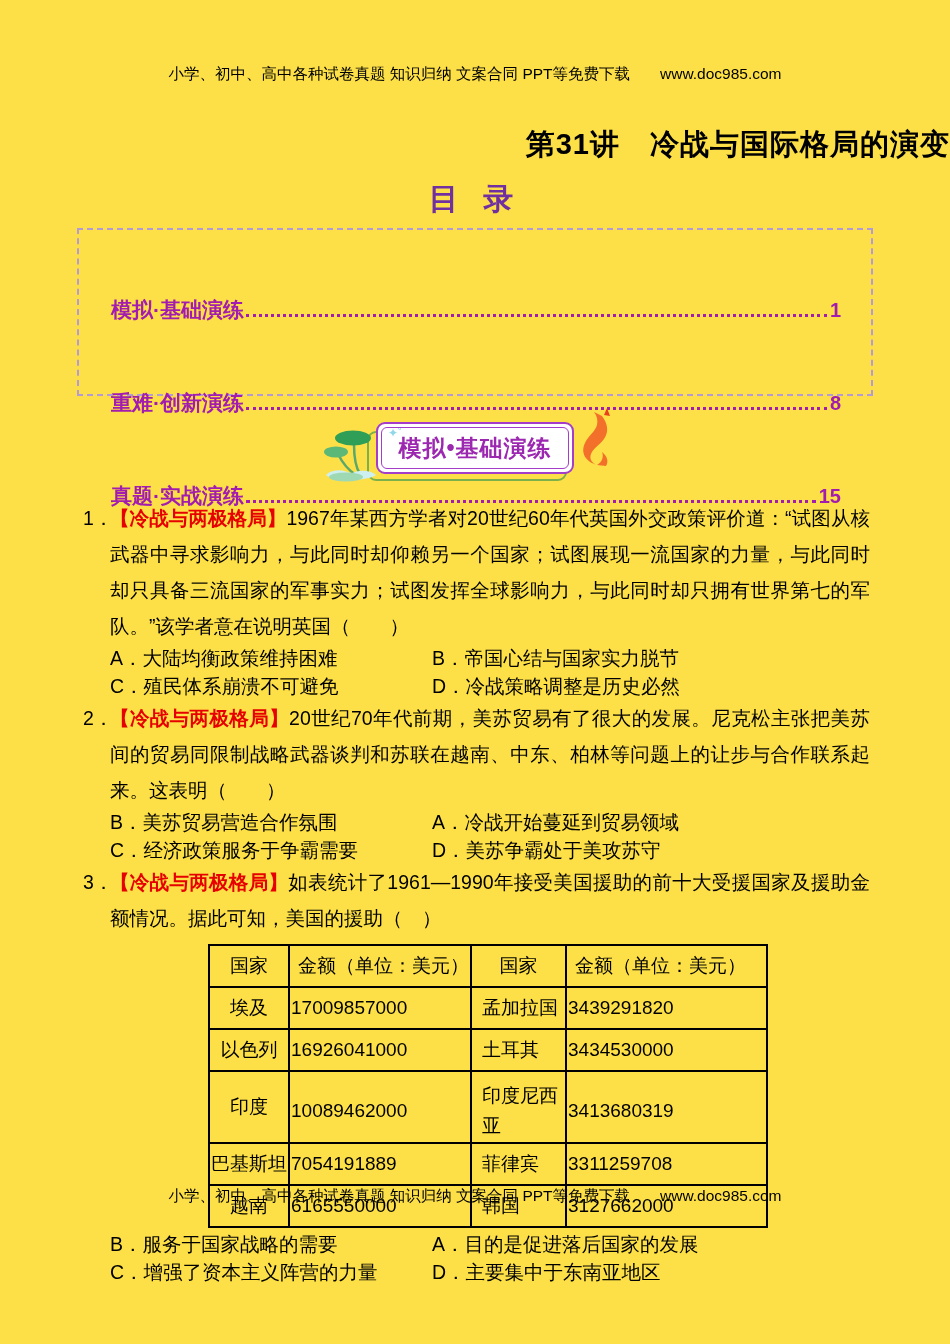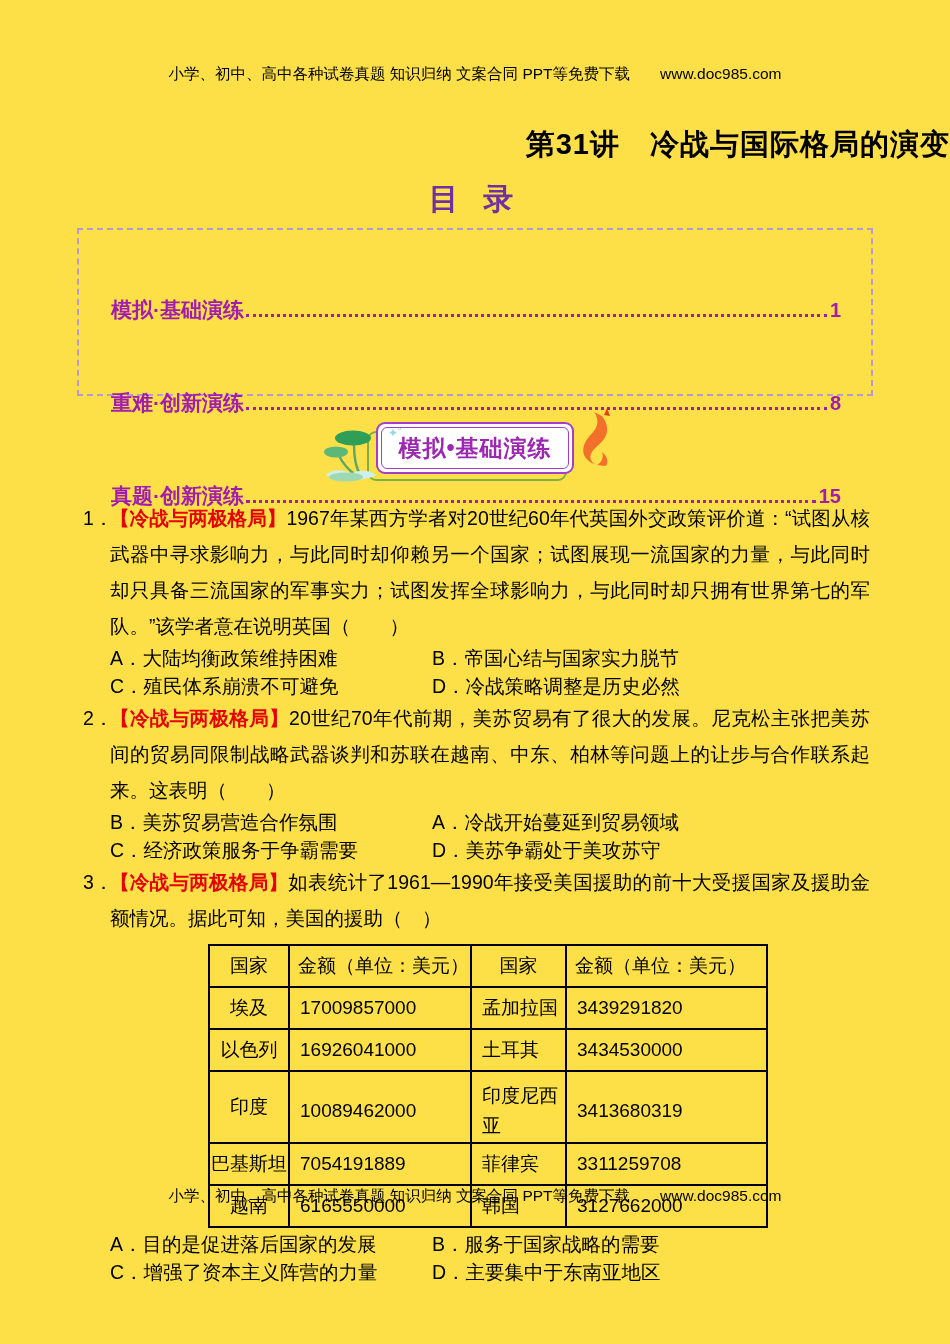--- a/index.html
+++ b/index.html
@@ -36,21 +36,21 @@
   .q-num { position:absolute; left:-27px; top:0; }
   .q-tag { color:#E60000; font-weight:bold; }
   .opts { display:grid; grid-template-columns:322px auto; margin:0 80px 0 110px; font-size:19.5px; line-height:28px; }
   
   .aid-table { border-collapse:collapse; margin:8px 0 2px 208px; table-layout:fixed; }
   .aid-table td { border:2px solid #000; font-size:19px; overflow:hidden; vertical-align:middle; }
   .aid-table tr { height:42px; }
   .aid-table tr.tall { height:72px; }
   .ctr { text-align:center; }
   .lft { text-align:left; padding-left:10px; }
-  .amt { text-align:left; padding-left:10px; white-space:nowrap; }
+  .amt { text-align:left; padding-left:1px; white-space:nowrap; }
   .amt-hdr { text-align:left; padding-left:8px; white-space:nowrap; font-size:17px; }
   .v-top { vertical-align:top; padding-top:8px; }
 </style>
 </head>
 <body>
 
 <div class="page">
 
   <div class="doc-header">
     <span>小学、初中、高中各种试卷真题 知识归纳 文案合同 PPT等免费下载</span><span class="url">www.doc985.com</span>
@@ -65,21 +65,21 @@
       <span>模拟·基础演练</span>
       <span class="toc-leader"></span>
       <span class="toc-page">1</span>
     </div>
     <div class="toc-item">
       <span>重难·创新演练</span>
       <span class="toc-leader"></span>
       <span class="toc-page">8</span>
     </div>
     <div class="toc-item">
-      <span>真题·创新演练</span>
+      <span>真题·实战演练</span>
       <span class="toc-leader"></span>
       <span class="toc-page">15</span>
     </div>
   </div>
 
   <div class="banner">
     <div class="banner-green"></div>
     <div class="banner-purple">
       <span class="sparkle">✦˚</span>
       <span class="banner-label">模拟•基础演练</span>
@@ -166,22 +166,22 @@
       <tr>
         <td class="ctr">越南</td>
         <td class="amt">6165550000</td>
         <td class="lft">韩国</td>
         <td class="amt">3127662000</td>
       </tr>
     </tbody>
       </table>
 
     <div class="opts">
+      <div>B．服务于国家战略的需要</div>
       <div>A．目的是促进落后国家的发展</div>
-      <div>B．服务于国家战略的需要</div>
       <div>C．增强了资本主义阵营的力量</div>
       <div>D．主要集中于东南亚地区</div>
     </div>
 
   </div>
 
   <div class="doc-footer">
     <span>小学、初中、高中各种试卷真题 知识归纳 文案合同 PPT等免费下载</span><span class="url">www.doc985.com</span>
   </div>
 

